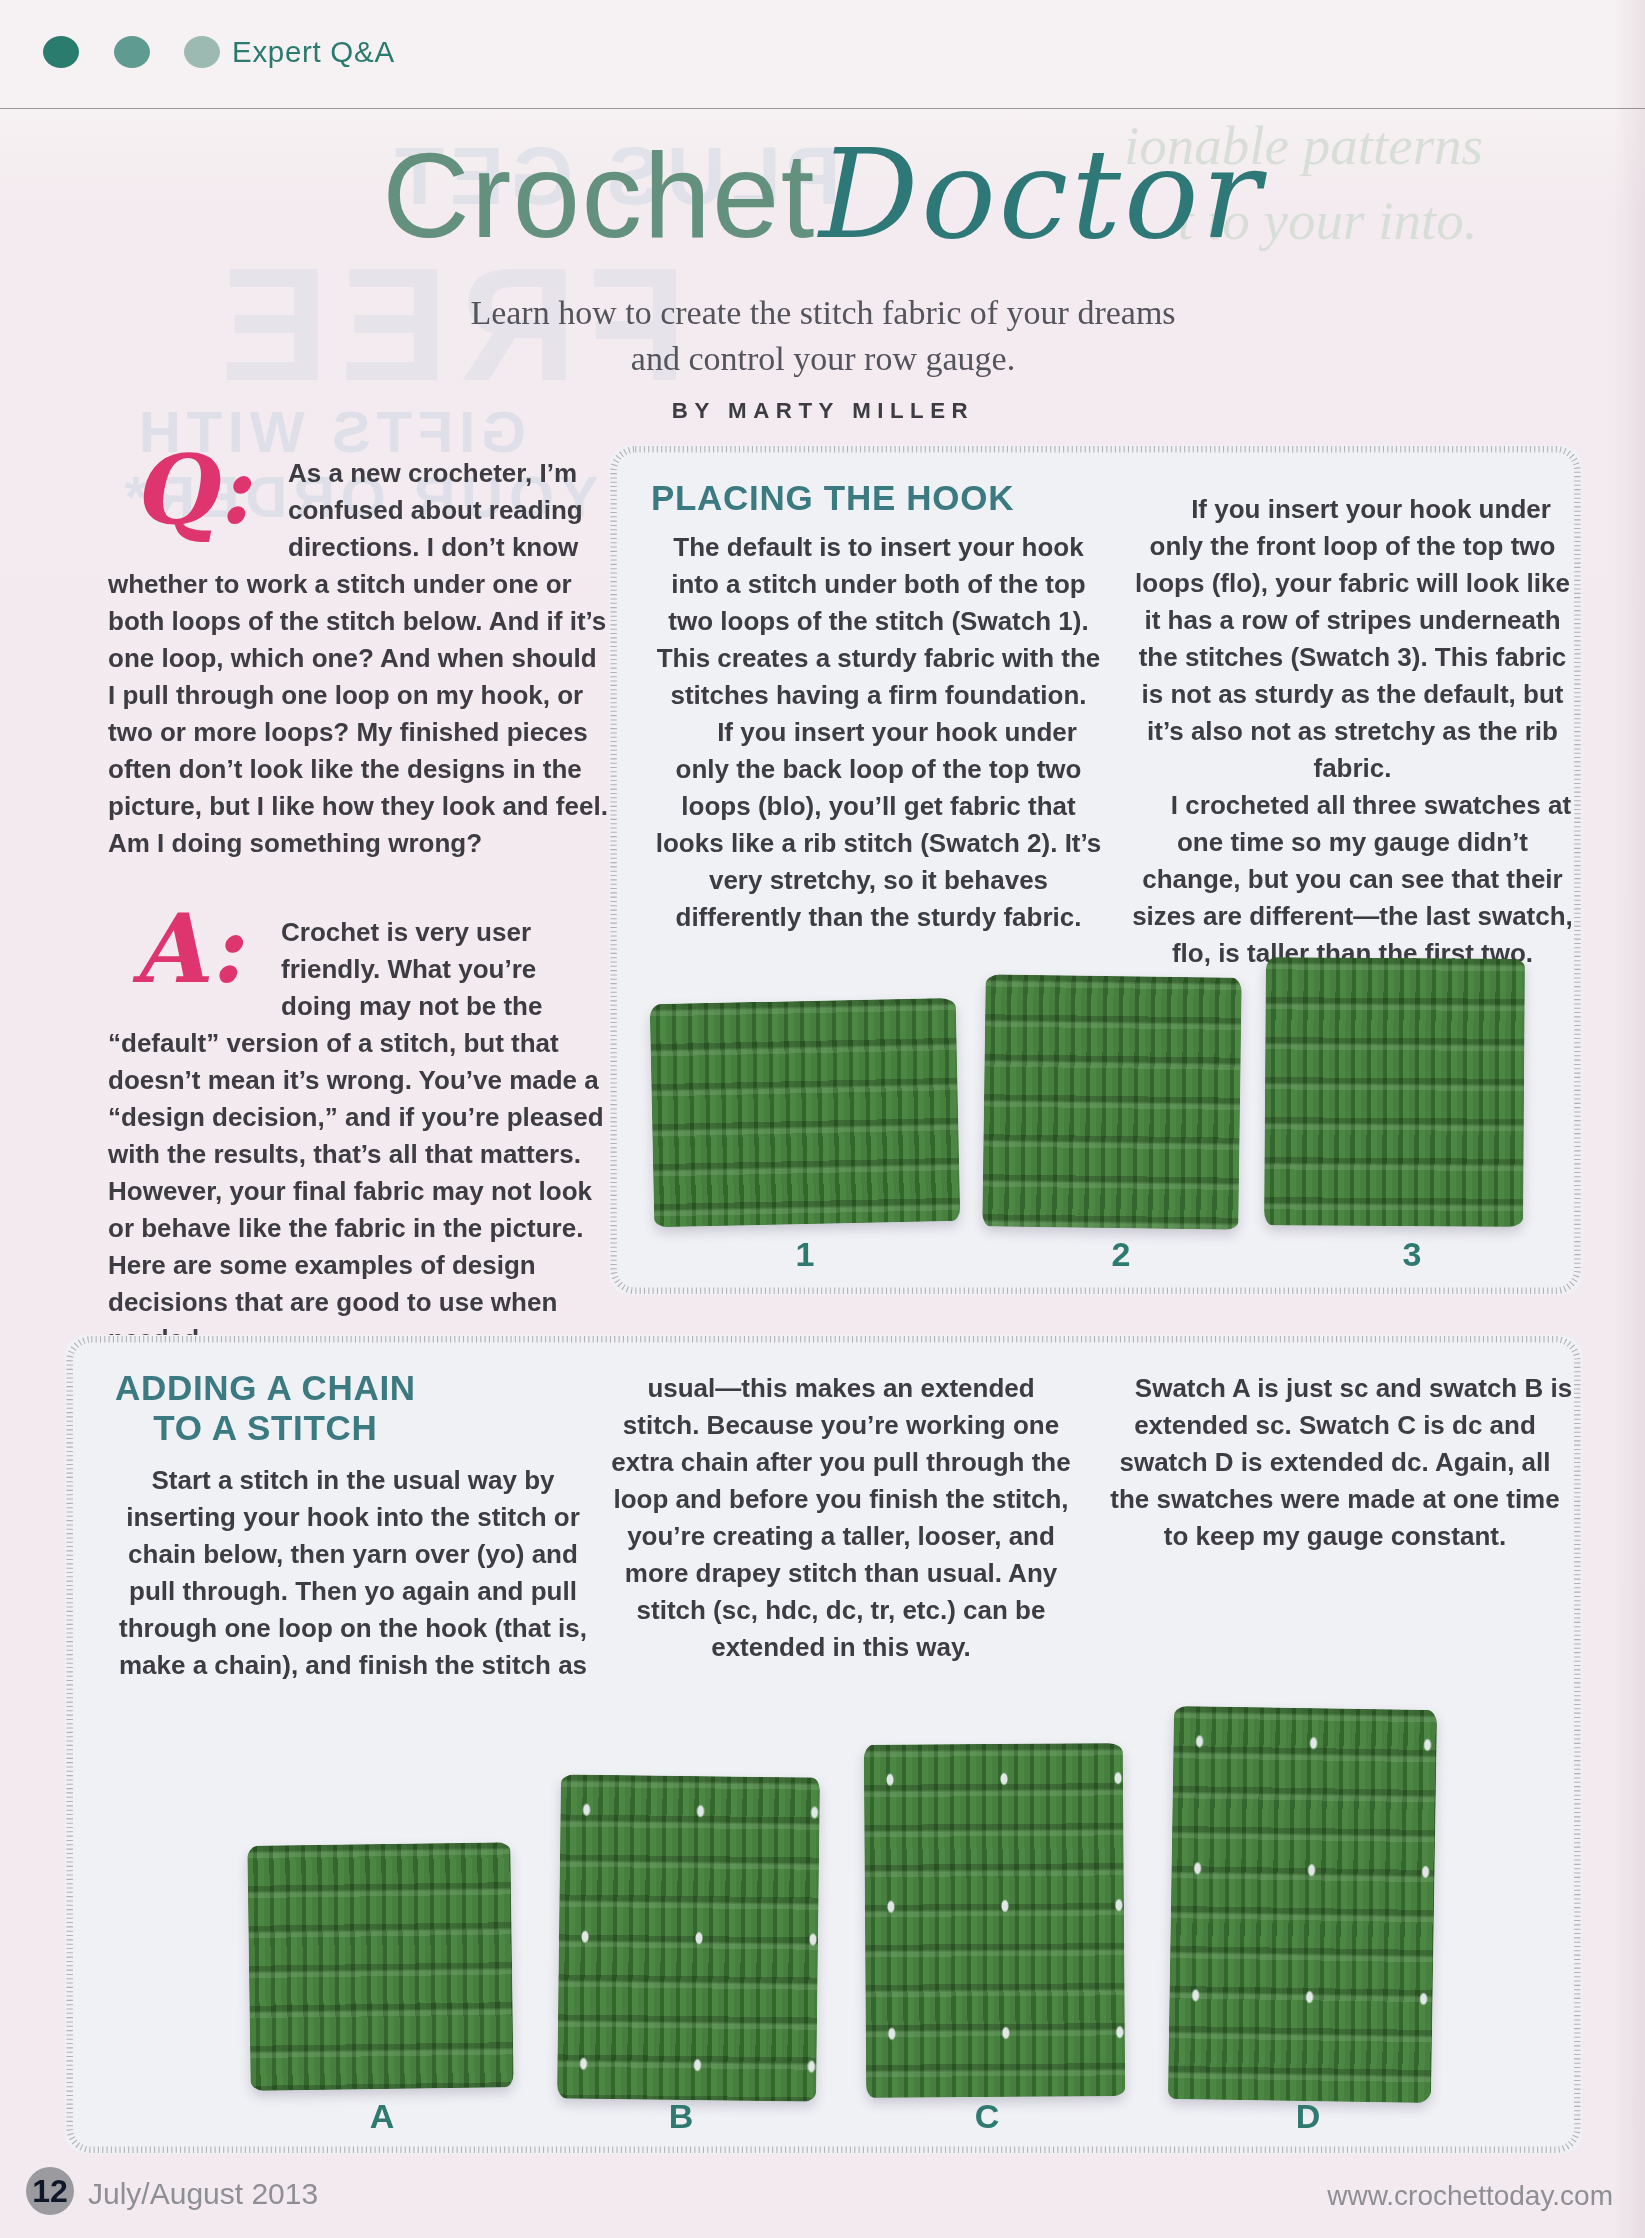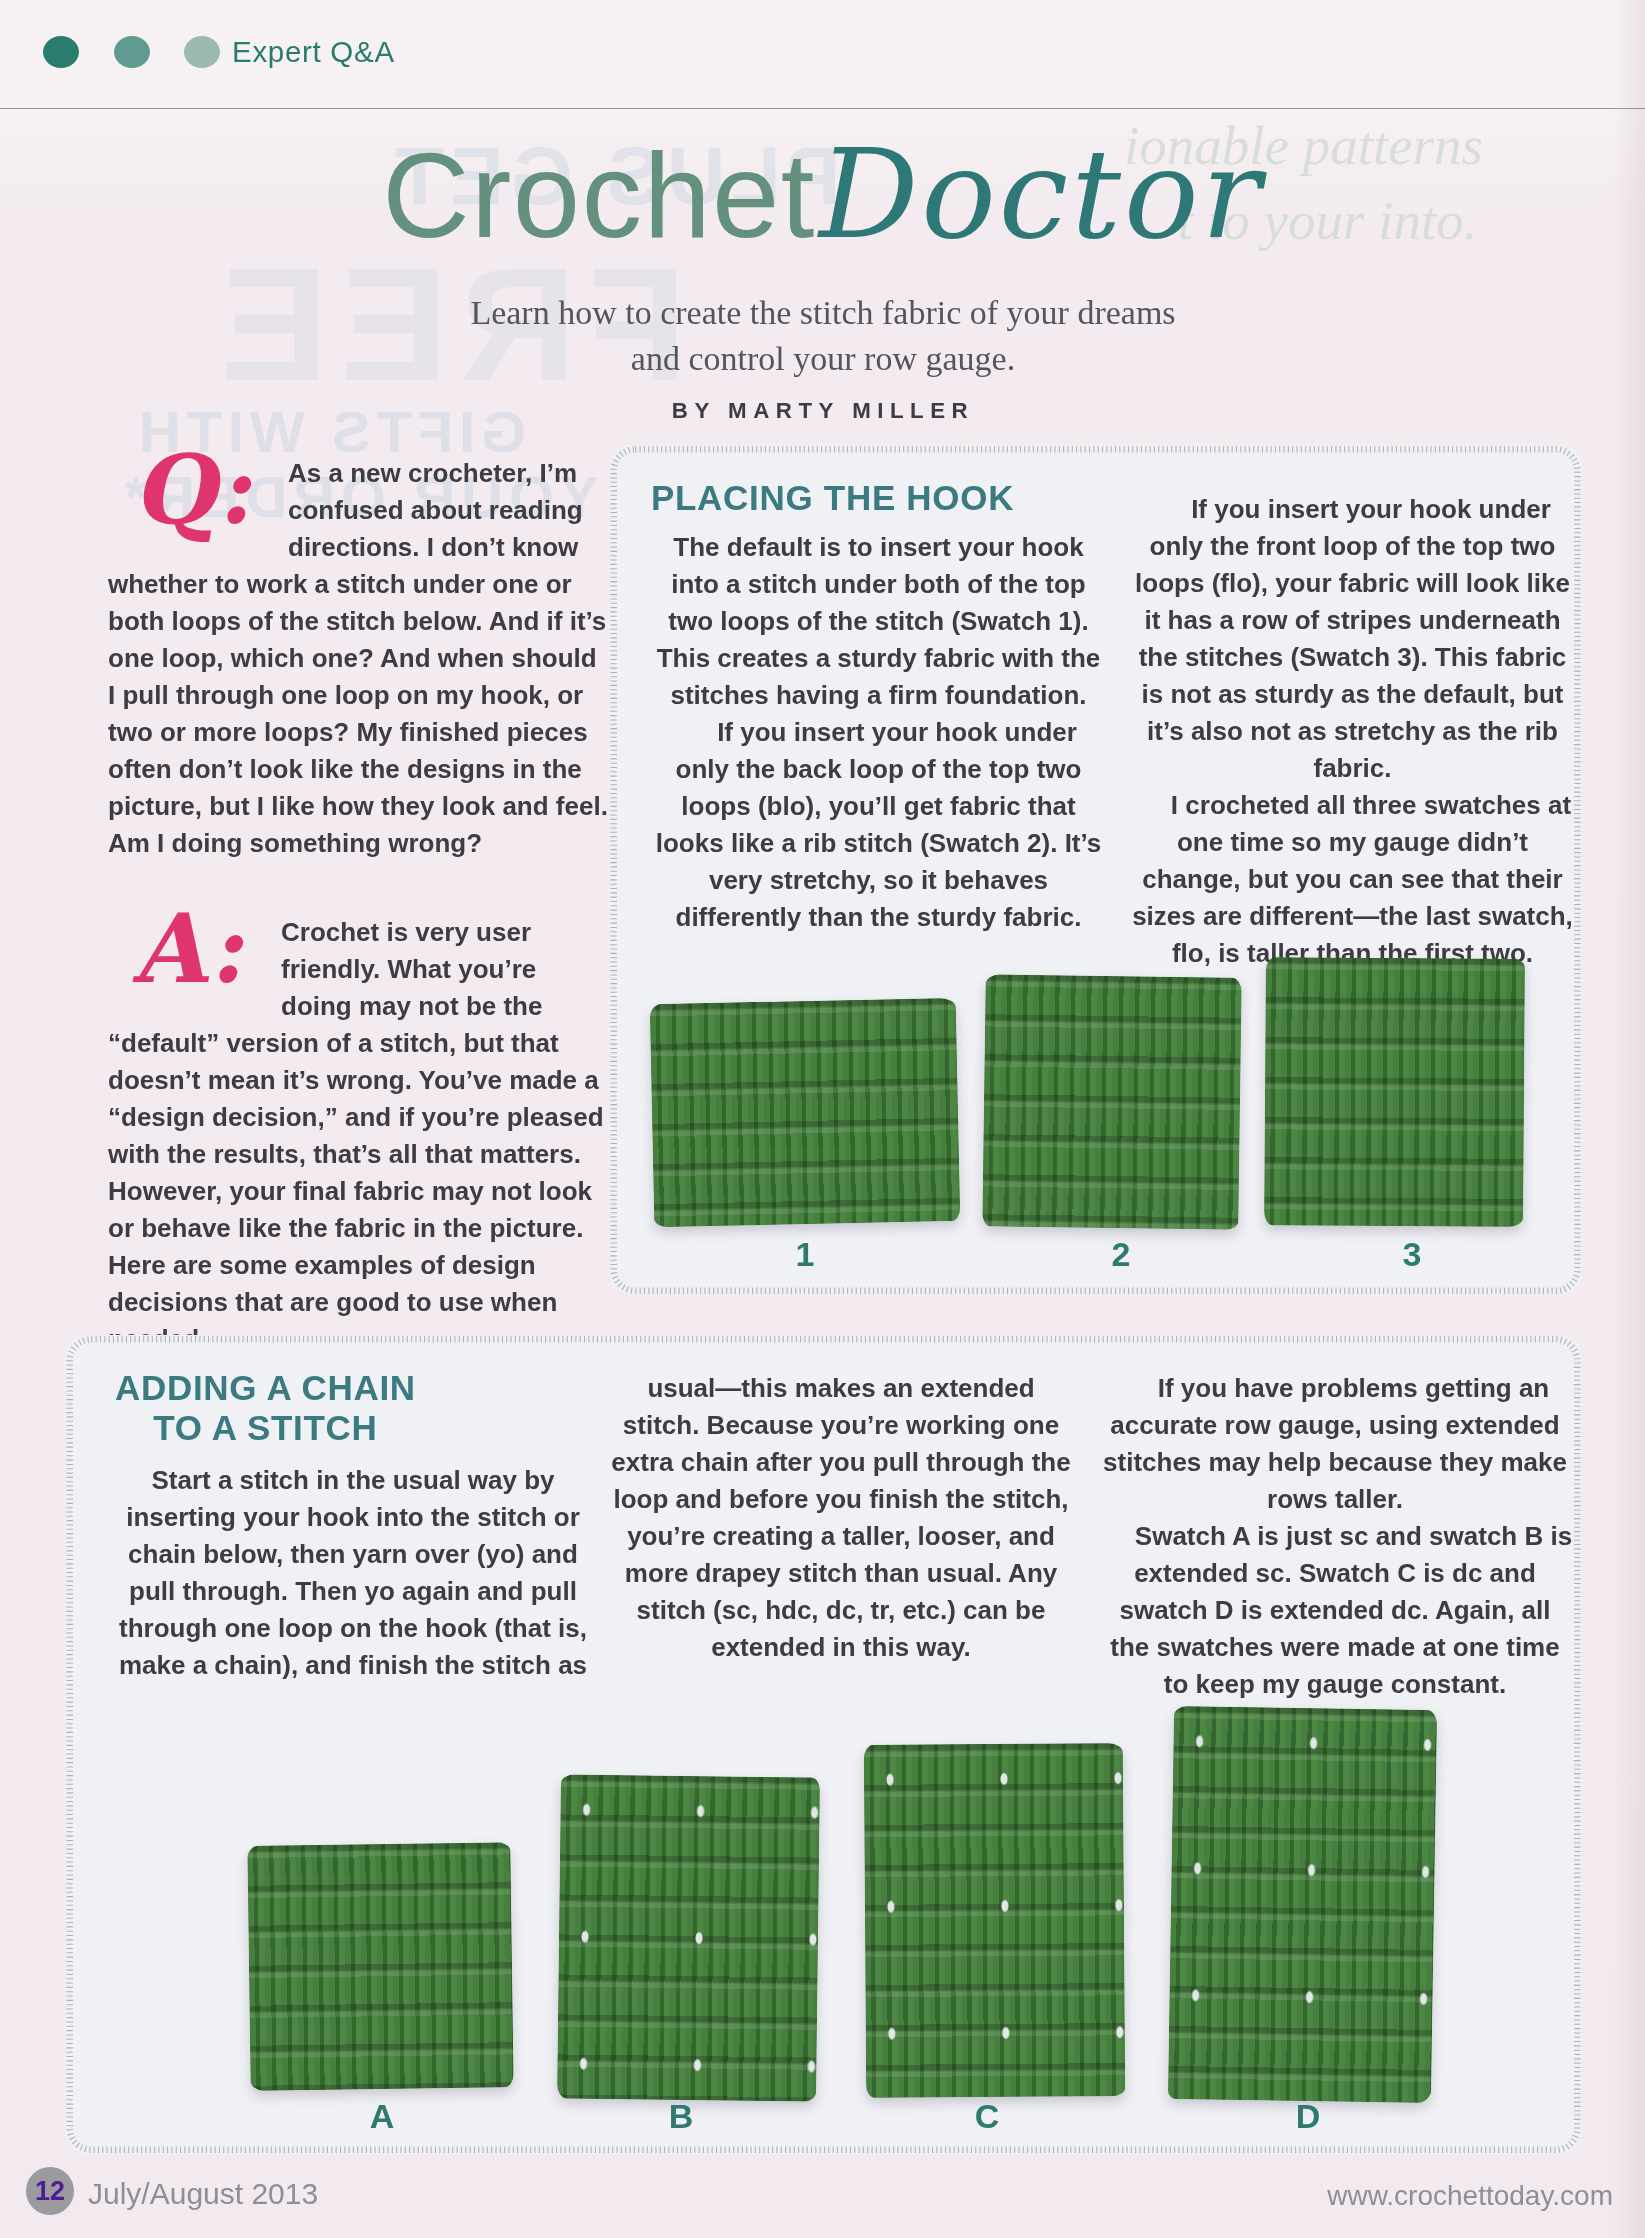--- a/index.html
+++ b/index.html
@@ -55,21 +55,21 @@
       #3e7636;
     box-shadow:0 5.8px 11.5px rgba(70,60,90,0.22);
   }
   .holey::after{content:"";position:absolute;inset:0;
     background-image:radial-gradient(ellipse 6.5px 10.8px at 26px 35px, rgba(238,240,245,0.92) 0 45%, rgba(238,240,245,0) 62%);
     background-size:114px 127px;}
   .swatch-label{position:absolute;font-size:34px;font-weight:bold;color:#2e7a70;transform:translateX(-50%);}
 
   
   .page-circle{position:absolute;width:48px;height:48px;border-radius:50%;background:#9b9b9f;
-    color:#4c1d95;font-size:27px;font-weight:bold;display:flex;align-items:center;justify-content:center;}
+    color:#0f172a;font-size:32px;font-weight:bold;display:flex;align-items:center;justify-content:center;}
   .footer-issue{position:absolute;font-size:30px;color:#8e8f94;}
   .footer-site{position:absolute;font-size:28px;color:#8e8f94;}
 </style>
 </head>
 <body>
 
 <div class="page">
 
   <div class="ghost" style="left:389px;top:130px;font-size:81px;opacity:.45;">PLUS GET</div>
   <div class="ghost" style="left:209px;top:231px;font-size:162px;opacity:.30;letter-spacing:11.5px;">FREE</div>
@@ -131,21 +131,20 @@
       <div>ADDING A CHAIN</div>
       <div>TO A STITCH</div>
     </div>
     <div class="col" style="left:50px;top:127px;width:476px;">
       <p>Start a stitch in the usual way by inserting your hook into the stitch or chain below, then yarn over (yo) and pull through. Then yo again and pull through one loop on the hook (that is, make a chain), and finish the stitch as</p>
     </div>
     <div class="col" style="left:542px;top:35px;width:468px;">
       <p>usual—this makes an extended stitch. Because you’re working one extra chain after you pull through the loop and before you finish the stitch, you’re creating a taller, looser, and more drapey stitch than usual. Any stitch (sc, hdc, dc, tr, etc.) can be extended in this way.</p>
     </div>
     <div class="col" style="left:1032px;top:35px;width:476px;">
-      <p class="indent">If you have problems getting an accurate row gauge, using extended stitches may help because they make rows taller.</p>
       <p class="indent">Swatch A is just sc and swatch B is extended sc. Swatch C is dc and swatch D is extended dc. Again, all the swatches were made at one time to keep my gauge constant.</p>
     </div>
     <div class="swatch" style="left:184px;top:509px;width:263px;height:245px;transform:rotate(-0.8deg);border-radius:11.5px 14.4px 8.6px 13px/13px 8.6px 14.4px 10px;"></div>
     <div class="swatch holey" style="left:494px;top:441px;width:259px;height:324px;transform:rotate(0.7deg);border-radius:14.4px 8.6px 11.5px 10px/8.6px 13px 10px 14.4px;"></div>
     <div class="swatch holey" style="left:800px;top:409px;width:259px;height:353px;transform:rotate(-0.4deg);border-radius:10px 14.4px 13px 8.6px/14.4px 10px 8.6px 13px;"></div>
     <div class="swatch holey" style="left:1106px;top:373px;width:263px;height:393px;transform:rotate(0.9deg);border-radius:13px 10px 14.4px 8.6px/10px 14.4px 13px 8.6px;"></div>
     <div class="swatch-label" style="left:317px;top:762px;">A</div>
     <div class="swatch-label" style="left:616px;top:762px;">B</div>
     <div class="swatch-label" style="left:922px;top:762px;">C</div>
     <div class="swatch-label" style="left:1243px;top:762px;">D</div>

